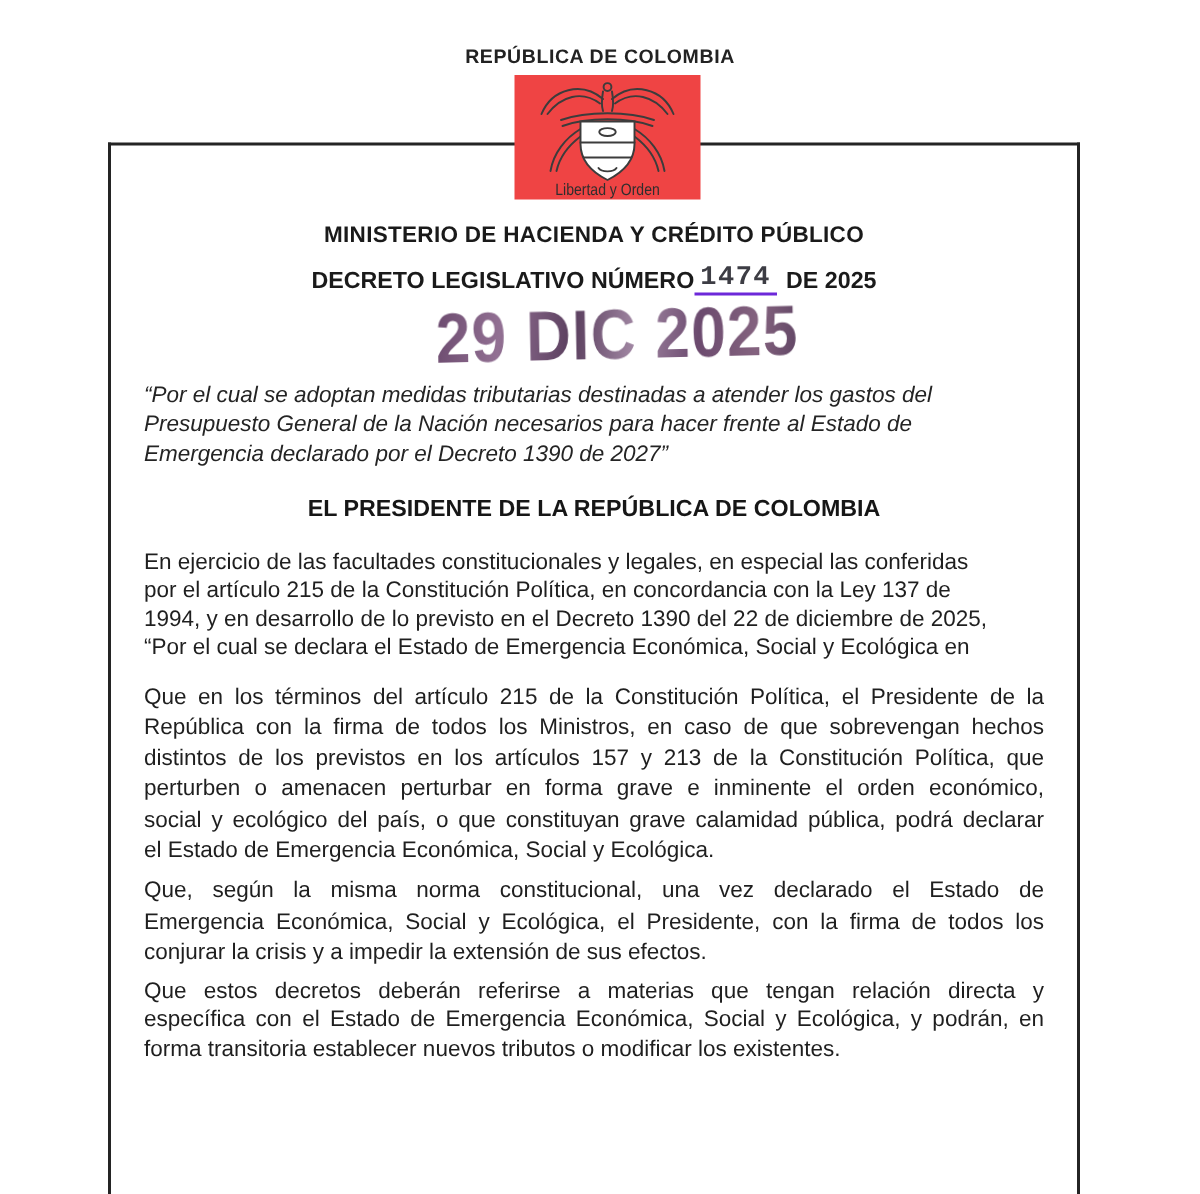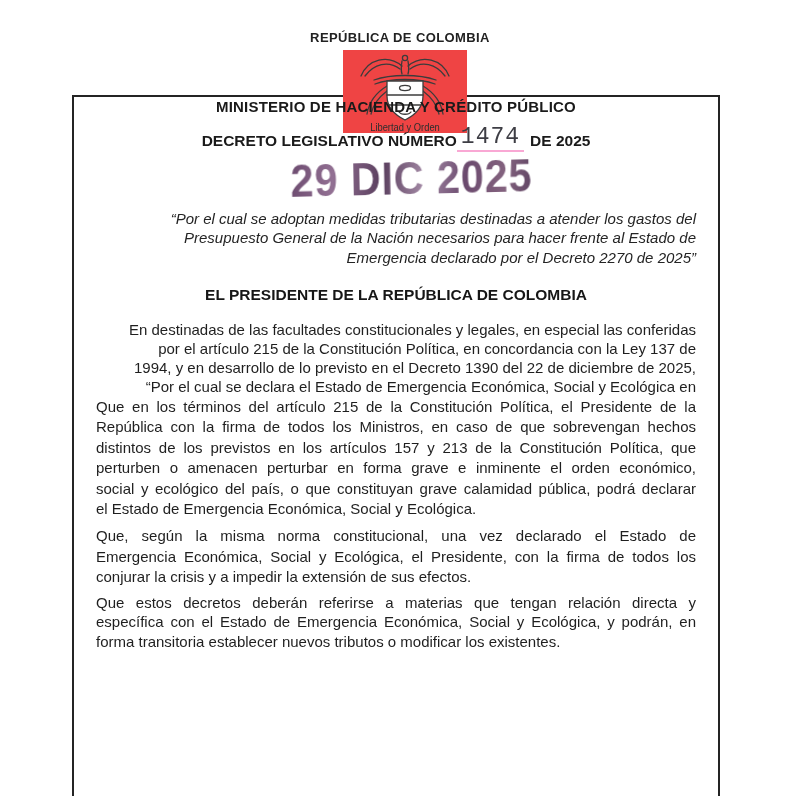--- a/index.html
+++ b/index.html
@@ -42,35 +42,35 @@
   }
 
   
   .content {
     position:absolute; left:74px; top:97px;
     width:644px; box-sizing:border-box;
     padding:0 22px; z-index:3;
   }
 
   .ministry {
-    text-align:center;
+    margin-top:50px; text-align:center;
     font-weight:700; font-size:15px; line-height:19px;
     letter-spacing:.2px; color:#1a1a1a;
   }
 
   .decree-line {
     margin-top:13px; text-align:center;
     font-weight:700; font-size:15.5px; color:#1a1a1a;
   }
   .decree-number {
     display:inline-block;
     font-family:"Liberation Mono", monospace;
-    font-weight:400; font-size:23px; line-height:1;
+    font-weight:700; font-size:18px; line-height:1;
     letter-spacing:1px; color:#3d3d44;
-    border-bottom:2px solid #f9a8d4;
+    border-bottom:2px solid #6d28d9;
     padding:0 4px 1px 4px;
     transform:translateY(-3px);
     margin-right:6px;
   }
 
   .stamp-row { margin-top:1px; text-align:center; line-height:.93; }
   .stamp {
     display:inline-block;
     font-weight:700; font-size:47px; letter-spacing:1px;
     transform:scaleX(.88) rotate(-1.2deg);
@@ -95,25 +95,25 @@
 
   .preamble { margin-top:16px; font-size:15px; line-height:19px; }
 
   .considerando {
     margin-top:21px; text-align:center;
     font-weight:700; font-size:15.5px; line-height:19px;
     color:#161616;
   }
 
   .para { font-size:15px; line-height:20.4px; }
-  .para-1 { margin-top:1px; }
+  .para-1 { margin-top:14px; }
   .para-2 { margin-top:7px; }
   .para-3 { margin-top:5px; line-height:19.5px; }
 
-  .cline { text-align:right; white-space:nowrap; }
+  .cline { text-align:left; white-space:nowrap; }
   .jline { text-align:justify; text-align-last:justify; white-space:nowrap; }
   .jlast { text-align-last:left; }
 </style>
 </head>
 <body>
 
 <div class="republic">REPÚBLICA DE COLOMBIA</div>
 
 <div class="frame"></div>
 
@@ -155,27 +155,27 @@
     <span>DECRETO LEGISLATIVO NÚMERO</span><span class="decree-number">1474</span><span>DE 2025</span>
   </div>
 
   <div class="stamp-row">
     <span class="stamp">29 DIC 2025</span>
   </div>
 
   <div class="quote">
     <div class="cline">“Por el cual se adoptan medidas tributarias destinadas a atender los gastos del</div>
     <div class="cline">Presupuesto General de la Nación necesarios para hacer frente al Estado de</div>
-    <div class="cline">Emergencia declarado por el Decreto 2270 de 2025”</div>
+    <div class="cline">Emergencia declarado por el Decreto 1390 de 2027”</div>
   </div>
 
   <div class="president">EL PRESIDENTE DE LA REPÚBLICA DE COLOMBIA</div>
 
   <div class="preamble">
-    <div class="cline">En destinadas de las facultades constitucionales y legales, en especial las conferidas</div>
+    <div class="cline">En ejercicio de las facultades constitucionales y legales, en especial las conferidas</div>
     <div class="cline">por el artículo 215 de la Constitución Política, en concordancia con la Ley 137 de</div>
     <div class="cline">1994, y en desarrollo de lo previsto en el Decreto 1390 del 22 de diciembre de 2025,</div>
     <div class="cline">“Por el cual se declara el Estado de Emergencia Económica, Social y Ecológica en</div>
   </div>
 
 
   <div class="para para-1">
     <div class="jline">Que en los términos del artículo 215 de la Constitución Política, el Presidente de la</div>
     <div class="jline">República con la firma de todos los Ministros, en caso de que sobrevengan hechos</div>
     <div class="jline">distintos de los previstos en los artículos 157 y 213 de la Constitución Política, que</div>

